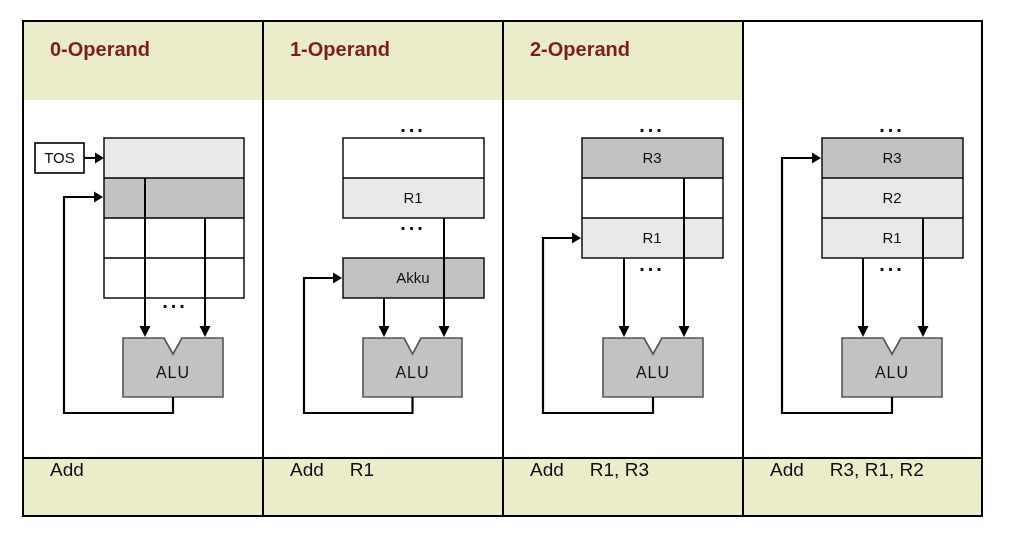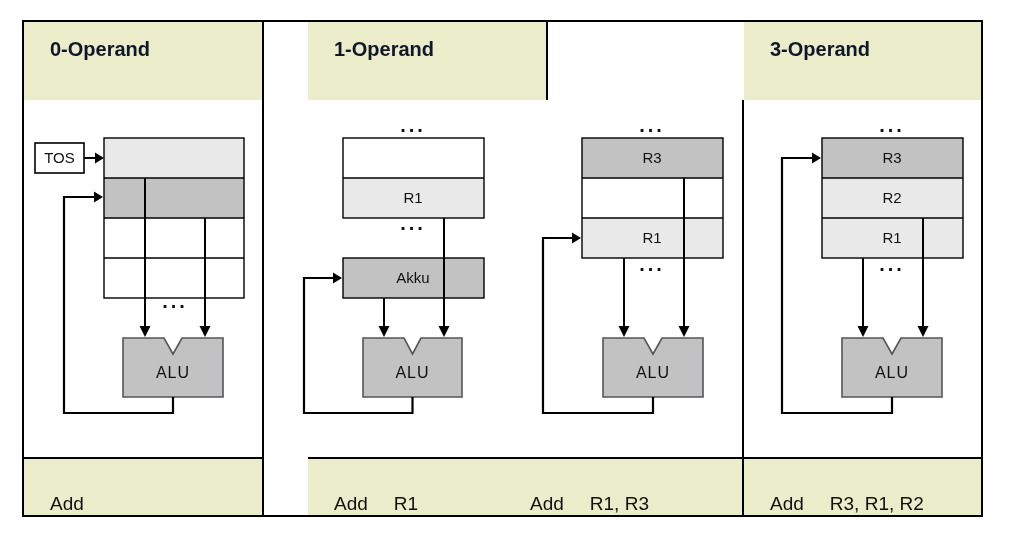--- a/index.html
+++ b/index.html
@@ -6,37 +6,37 @@
   .canvas {
     position:relative; width:1009px; height:541px; background:#ffffff;
     font-family:"Liberation Sans","DejaVu Sans",sans-serif; overflow:hidden;
   }
   .tbl {
     position:absolute; left:22px; top:20px; width:961px; height:497px;
     border:2px solid #000; box-sizing:border-box; background:#ffffff;
   }
   .cell { position:absolute; box-sizing:border-box; }
   .c1 { left:0;     width:240px; }
-  .c2 { left:240px; width:240px;margin-left:44px; }
+  .c2 { left:240px; width:240px; }
   .c3 { left:480px; width:240px; }
   .c4 { left:720px; width:237px; border-right:none !important; }
   .hdr {
     top:0; height:84px; background:#eaecca;
     border-right:2px solid #000; border-bottom:2px solid #000;
     padding:14px 8px 0 26px; font-size:20px; font-weight:bold;
-    line-height:26px; color:#0f172a;
+    line-height:26px; color:#7f1d1d;
   }
   .bdy {
     top:78px; height:359px; background:#ffffff;
     border-right:2px solid #000; border-bottom:2px solid #000;
   }
   .ftr {
     top:437px; height:56px; background:#eaecca;
     border-right:2px solid #000;
-    display:flex; align-items:flex-end; padding-left:26px;
+    display:flex; align-items:flex-start; padding-left:26px;
     font-size:19px; color:#101010;
   }
   .ftr .ops { margin-left:26px; }
   .overlay {
     position:absolute; left:0; top:0; width:1009px; height:541px;
     pointer-events:none;
   }
   .overlay text { fill:#101010; font-family:"Liberation Sans","DejaVu Sans",sans-serif; }
   .lbl    { font-size:15px; text-anchor:middle; }
   .alulbl { font-size:16px; text-anchor:middle; letter-spacing:1px; }
@@ -54,22 +54,22 @@
 
 <div class="canvas">
   <div class="tbl">
 
     <div class="cell hdr c1">
       <div>0-Operand</div>
     </div>
     <div class="cell hdr c2">
       <div>1-Operand</div>
     </div>
-    <div class="cell hdr c4">
-      <div>3-Operand</div>
+    <div class="cell hdr c3">
+      <div>2-Operand</div>
     </div>
 
     <div class="cell bdy c1"></div>
     <div class="cell bdy c2"></div>
     <div class="cell bdy c3"></div>
     <div class="cell bdy c4"></div>
 
     <div class="cell ftr c1">
       <span>Add</span>
       <span class="ops"></span>

